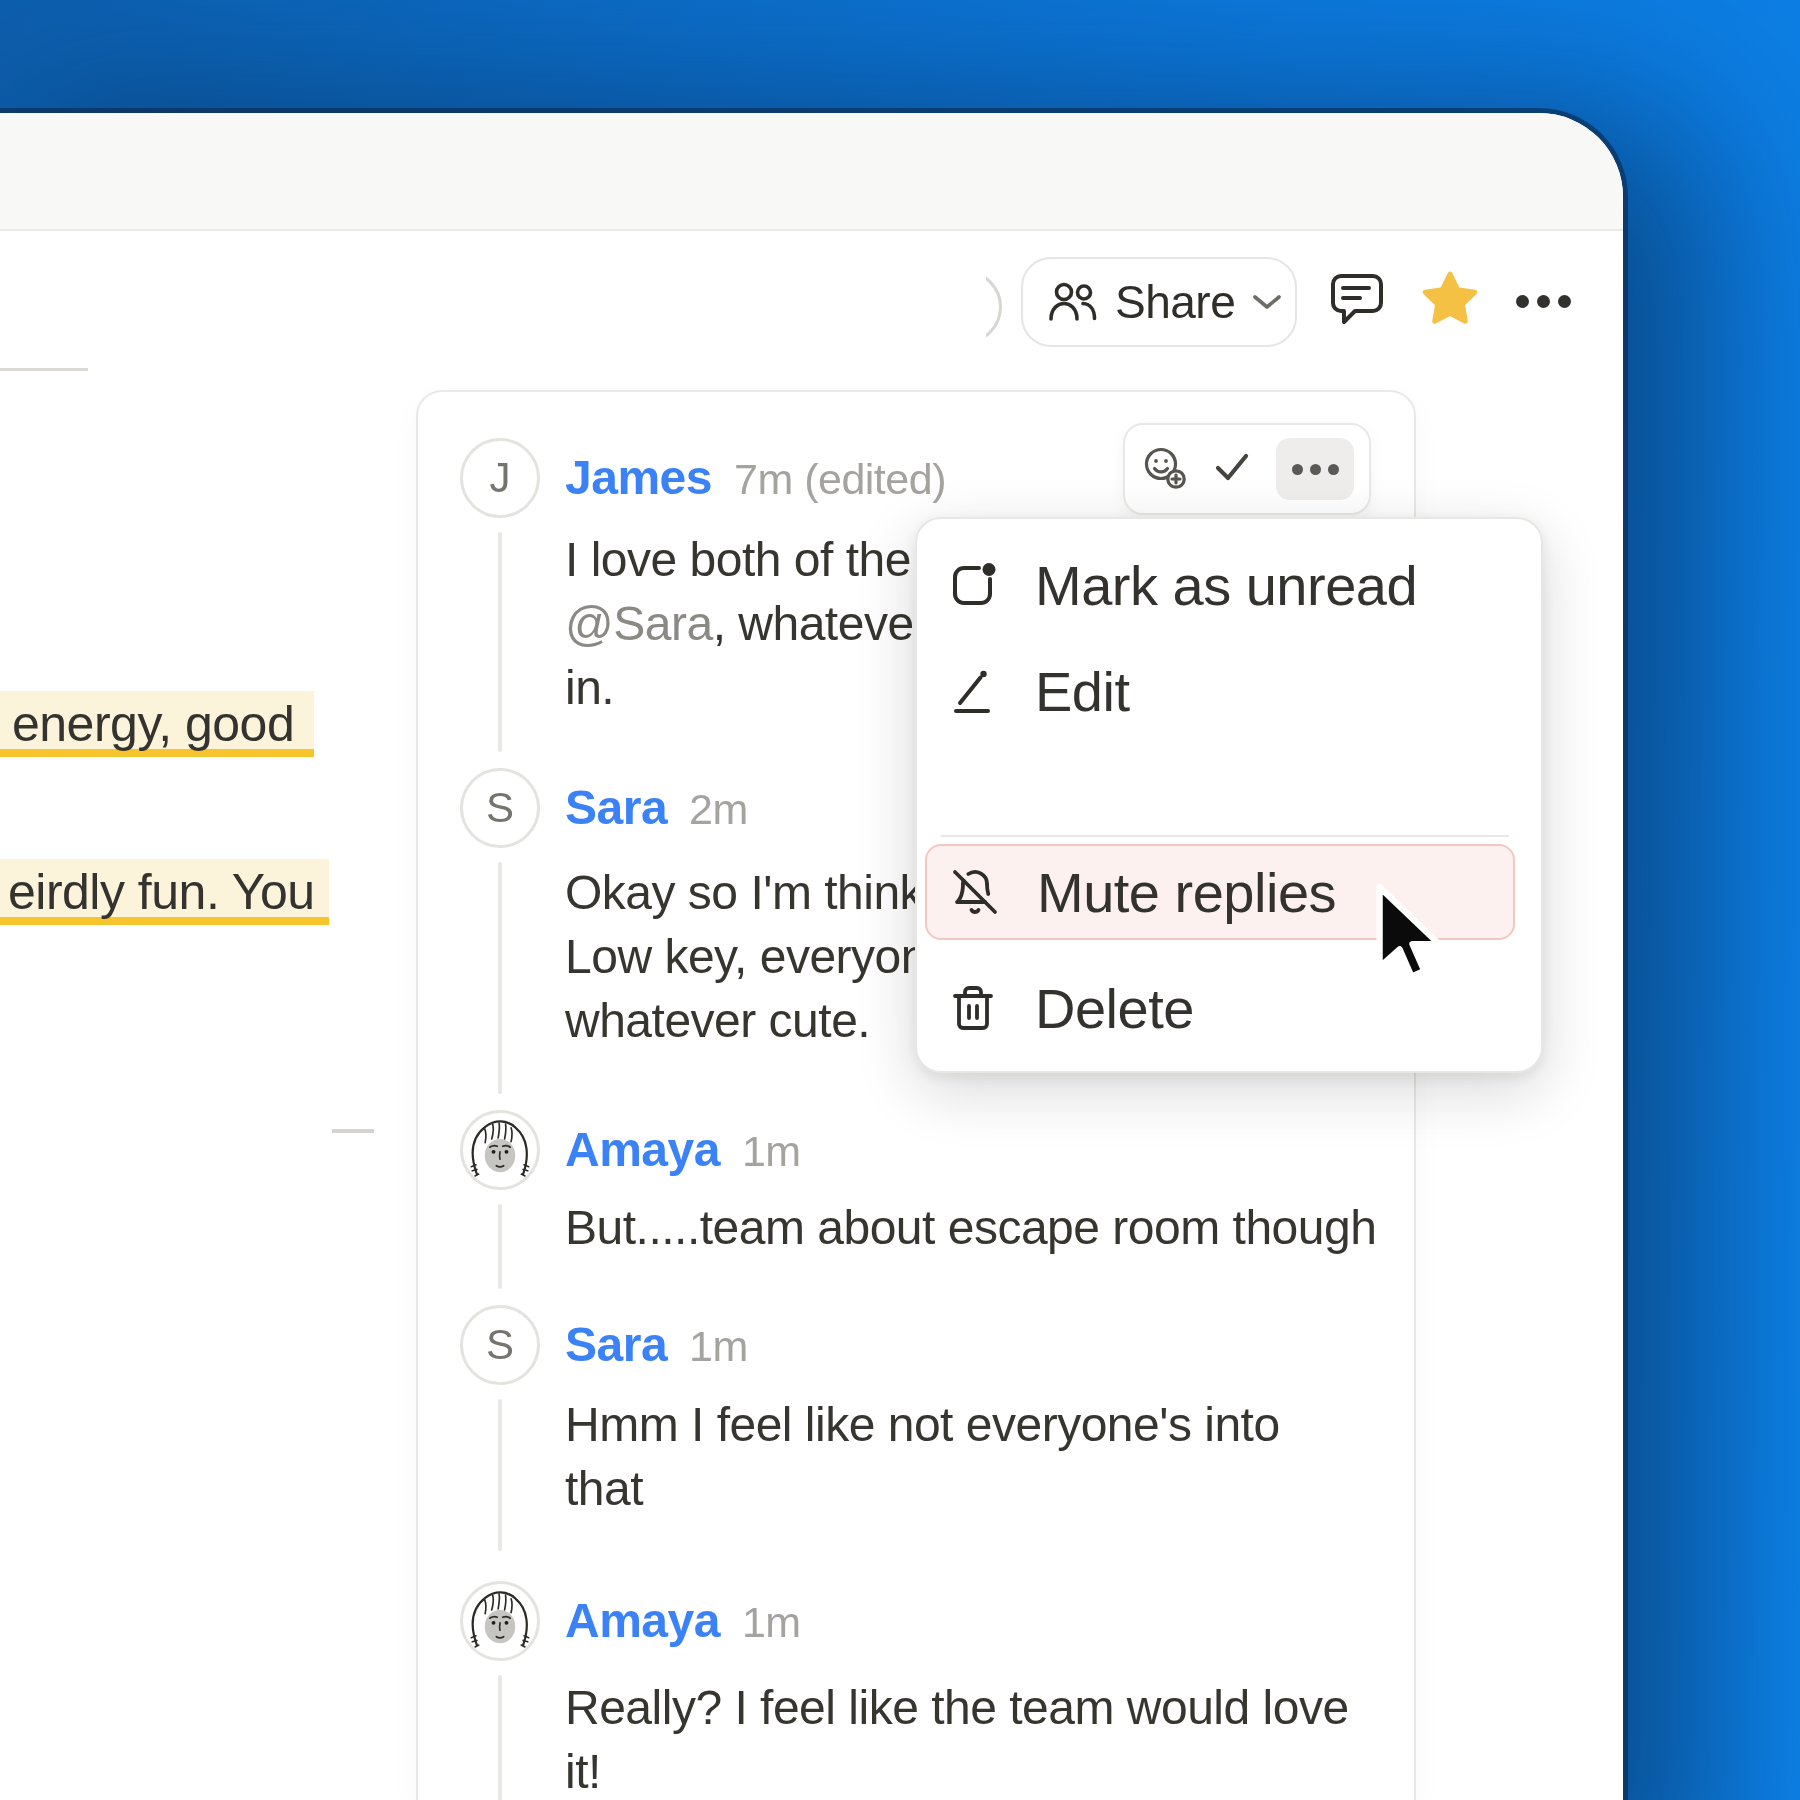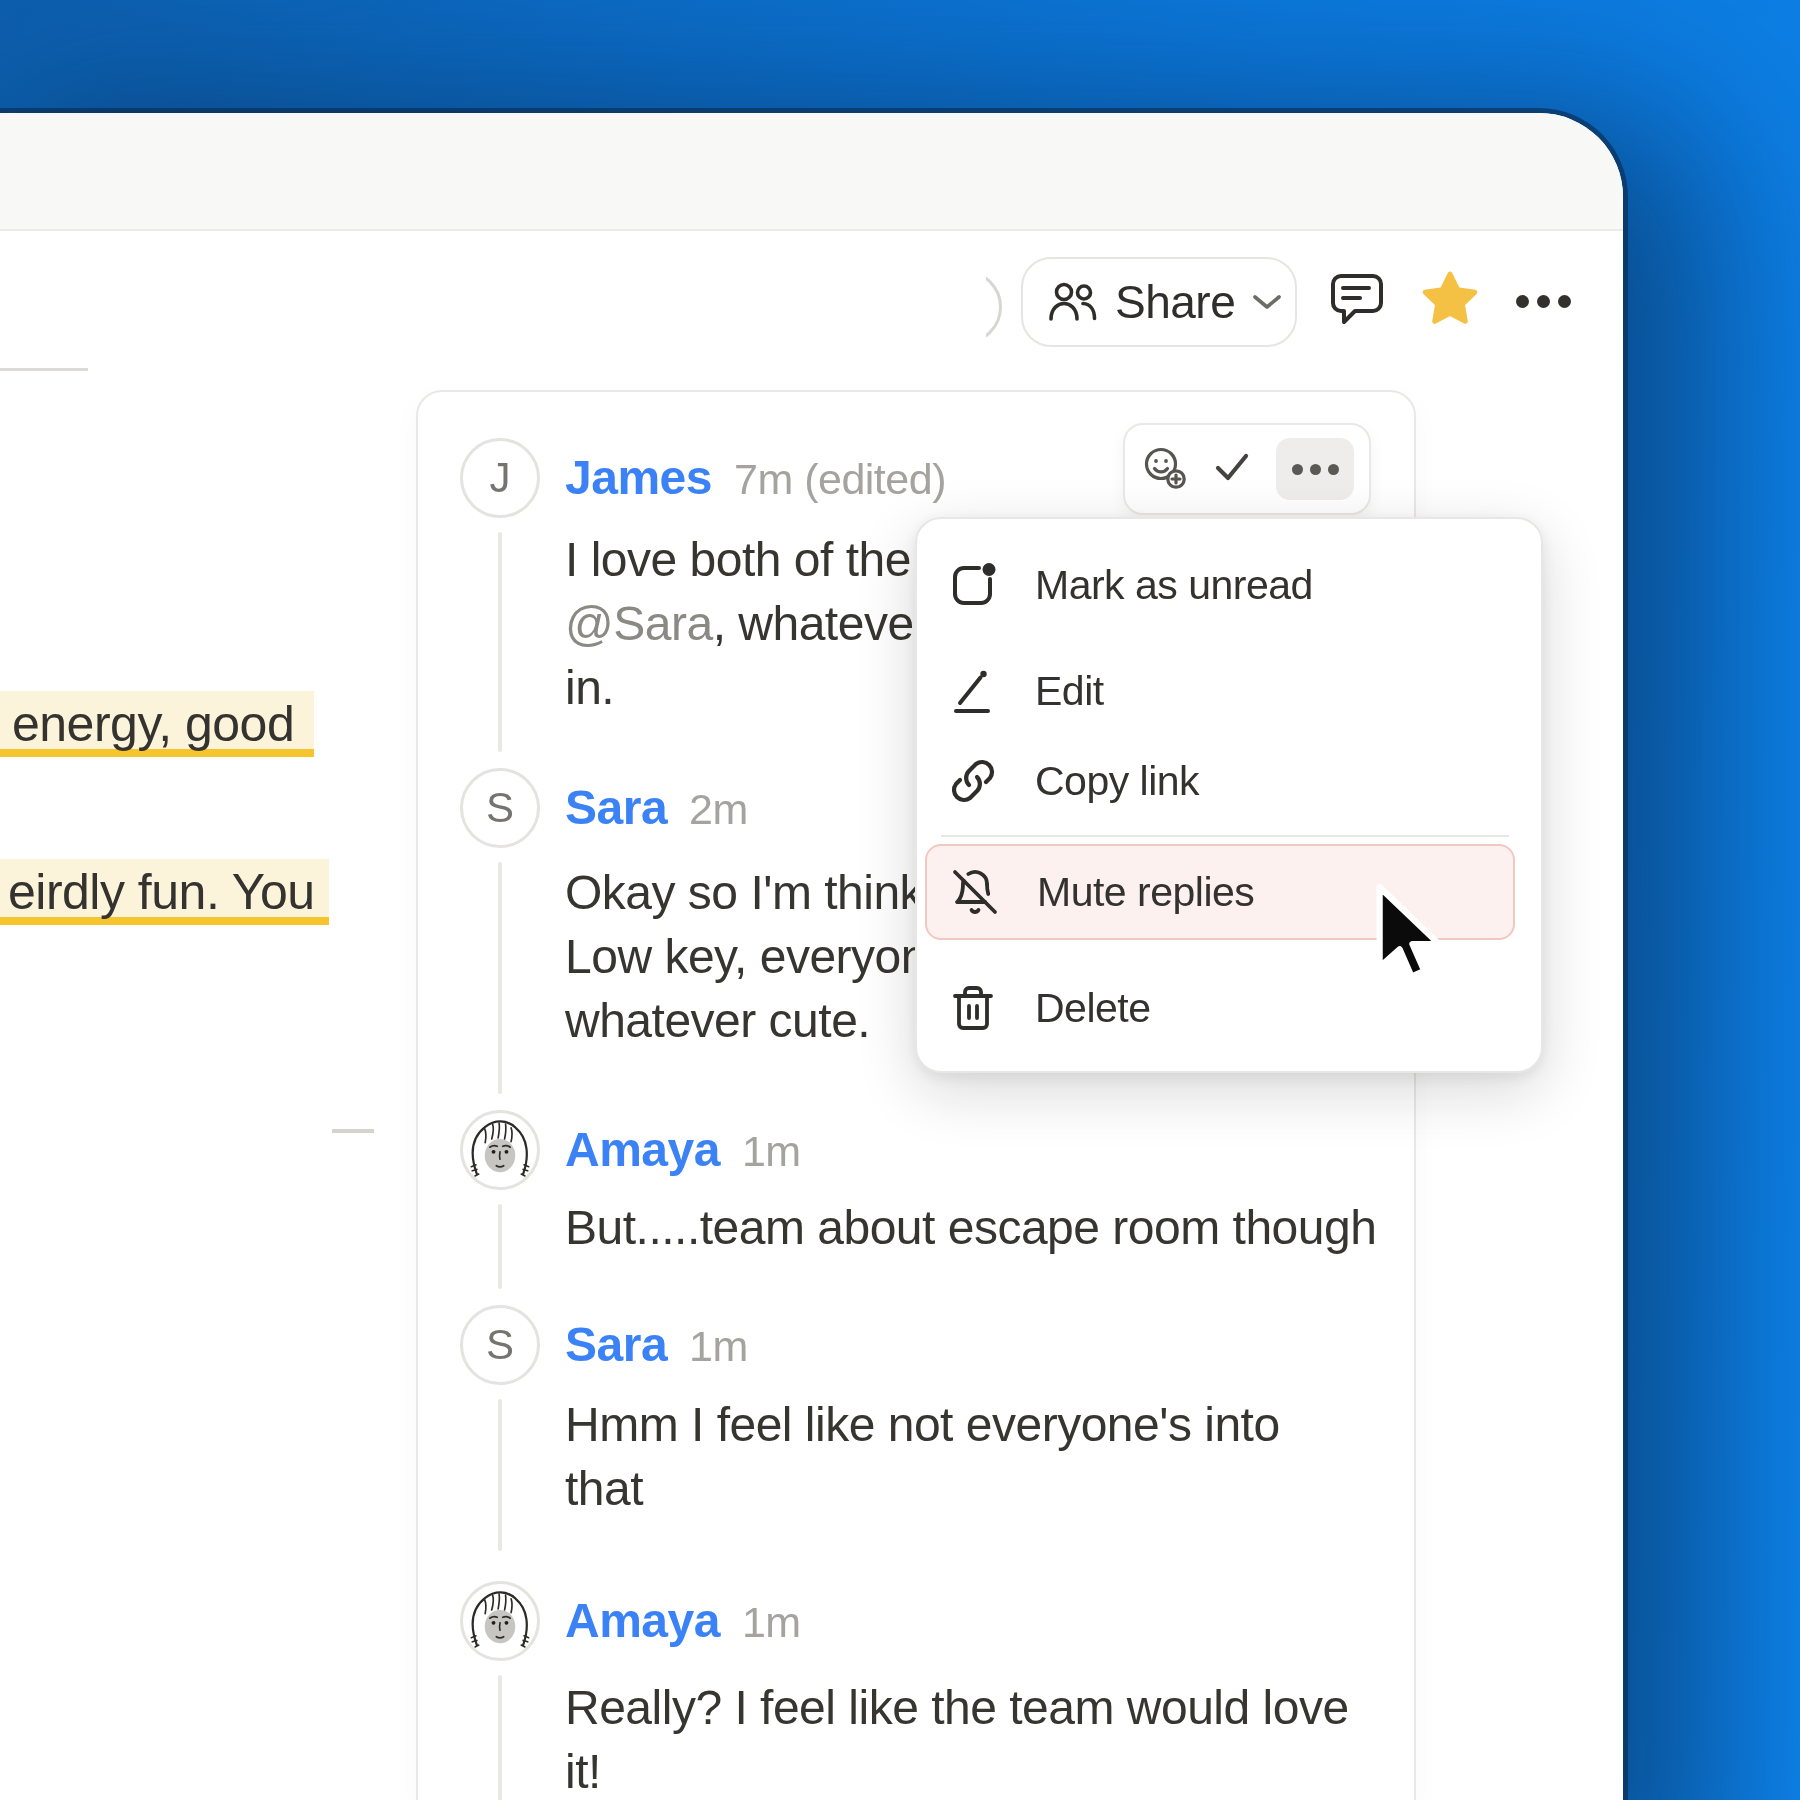--- a/index.html
+++ b/index.html
@@ -68,21 +68,21 @@
   .rb-more i { width:11px; height:11px; border-radius:50%; background:#5b5955; }
 
   
   .context-menu { left:915px; top:517px; width:628px; height:556px; background:#fff;
     border:2px solid #e8e7e4; border-radius:26px; z-index:10;
     box-shadow:0 18px 60px rgba(20,20,20,.16), 0 4px 14px rgba(0,0,0,.07); }
   .menu-item { position:absolute; left:8px; width:606px; height:96px; display:flex;
     align-items:center; padding-left:24px; border-radius:16px; }
   .menu-item.highlighted { background:#fdf1ef; border:2px solid #f3c7c1; width:590px; }
   .mi-icon { width:48px; height:48px; flex:0 0 48px; display:flex; align-items:center; justify-content:center; }
-  .mi-label { margin-left:38px; font-size:41px; color:#34322e; letter-spacing:-.5px; white-space:nowrap; }
+  .mi-label { margin-left:38px; font-size:56px; color:#34322e; letter-spacing:-.5px; white-space:nowrap; }
   .menu-divider { position:absolute; left:24px; top:316px; width:568px; height:2px; background:#e9e8e5; }
 
   .cursor { left:1370px; top:884px; z-index:20; }
 </style>
 </head>
 <body>
 
 <div class="app-window abs"></div>
 <div class="titlebar abs"></div>
 
@@ -261,29 +261,20 @@
       <div class="menu-item" style="top: 124px;">
         <span class="mi-icon">
           <svg width="48" height="48" viewBox="0 0 48 48" fill="none" stroke="#2f2d2a" stroke-width="4" stroke-linecap="round">
             <path d="M11 36 L31.5 10.5"></path>
             <circle cx="34.5" cy="7" r="3.2" fill="#2f2d2a" stroke="none"></circle>
             <path d="M7 44 H39"></path>
           </svg>
         </span>
         <span class="mi-label">Edit</span>
       </div>
-      <div class="menu-item" style="top: 214px;">
-        <span class="mi-icon">
-          <svg width="48" height="48" viewBox="0 0 48 48" fill="none" stroke="#2f2d2a" stroke-width="4.2" stroke-linecap="round" stroke-linejoin="round">
-            <path d="M20 28 a10 10 0 0 1 0 -14 l7 -7 a10 10 0 0 1 14 14 l-4 4"></path>
-            <path d="M28 20 a10 10 0 0 1 0 14 l-7 7 a10 10 0 0 1 -14 -14 l4 -4"></path>
-          </svg>
-        </span>
-        <span class="mi-label">Copy link</span>
-      </div>
       <div class="menu-item highlighted" style="top: 325px;">
         <span class="mi-icon">
           <svg width="48" height="48" viewBox="0 0 48 48" fill="none" stroke="#2f2d2a" stroke-width="3.8" stroke-linecap="round" stroke-linejoin="round">
             <g transform="scale(2)" stroke-width="1.9">
               <path d="M13.73 21a2 2 0 0 1-3.46 0"></path>
               <path d="M18.63 13A17.89 17.89 0 0 1 18 8"></path>
               <path d="M6.26 6.26A5.86 5.86 0 0 0 6 8c0 7-3 9-3 9h14"></path>
               <path d="M18 8a6 6 0 0 0-9.33-5"></path>
               <line x1="2" y1="2" x2="22" y2="22"></line>
             </g>

